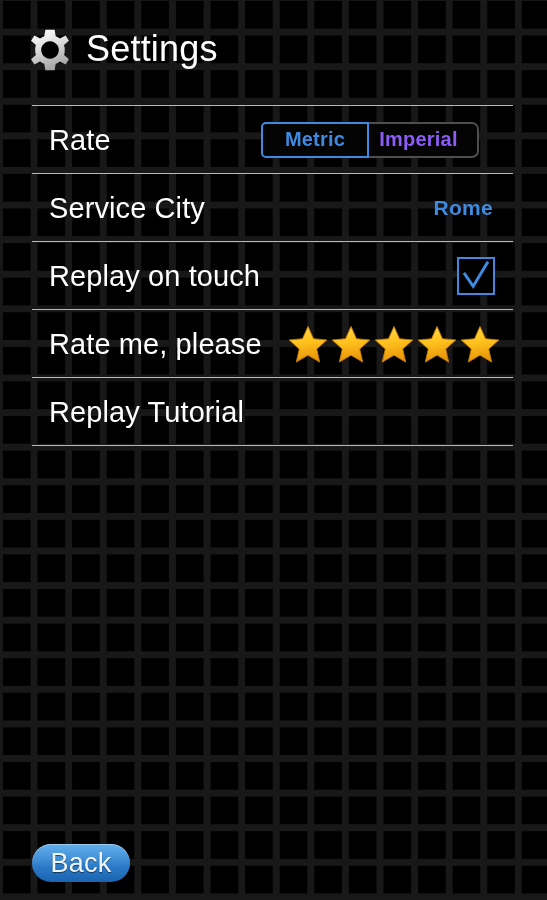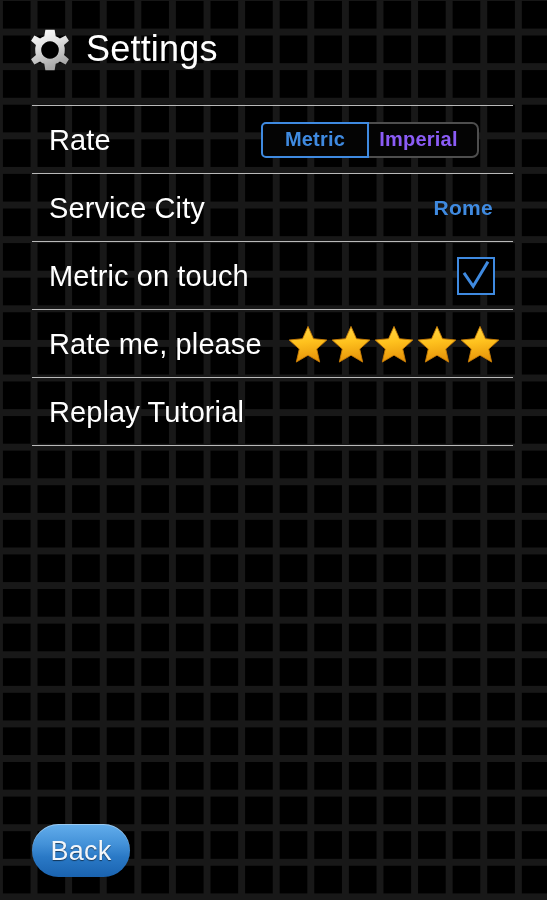--- a/index.html
+++ b/index.html
@@ -154,23 +154,23 @@
   .stars svg {
     width: 40px;
     height: 40px;
     display: block;
   }
 
   
   #back-button {
     position: absolute;
     left: 32px;
-    top: 824px;
+    top: 844px;
     width: 98px;
-    height: 53px;
+    height: 38px;
     border-radius: 27px;
     background: linear-gradient(to bottom, #63aeec 0%, #4391d8 38%, #2a79c6 62%, #1a63b0 100%);
     box-shadow: inset 0 1px 0 rgba(255,255,255,0.35);
     display: flex;
     align-items: center;
     justify-content: center;
     cursor: pointer;
   }
   #back-label {
     color: #f2f6fb;
@@ -210,21 +210,21 @@
       </div>
     </div>
 
     <div class="row">
       <div class="row-label">Service City</div>
       <div class="row-value">Rome</div>
     </div>
 
 
     <div class="row">
-      <div class="row-label">Metric on touch</div>
+      <div class="row-label">Replay on touch</div>
       <div class="checkbox">
         <svg viewBox="0 0 30 32">
           <path d="M3 14 L12 27 L27 2" fill="none" stroke="#3f8ae0" stroke-width="3.2" stroke-linecap="square"></path>
         </svg>
       </div>
     </div>
 
     <div class="row">
       <div class="row-label">Rate me, please</div>
       <div class="stars" id="star-rating">

